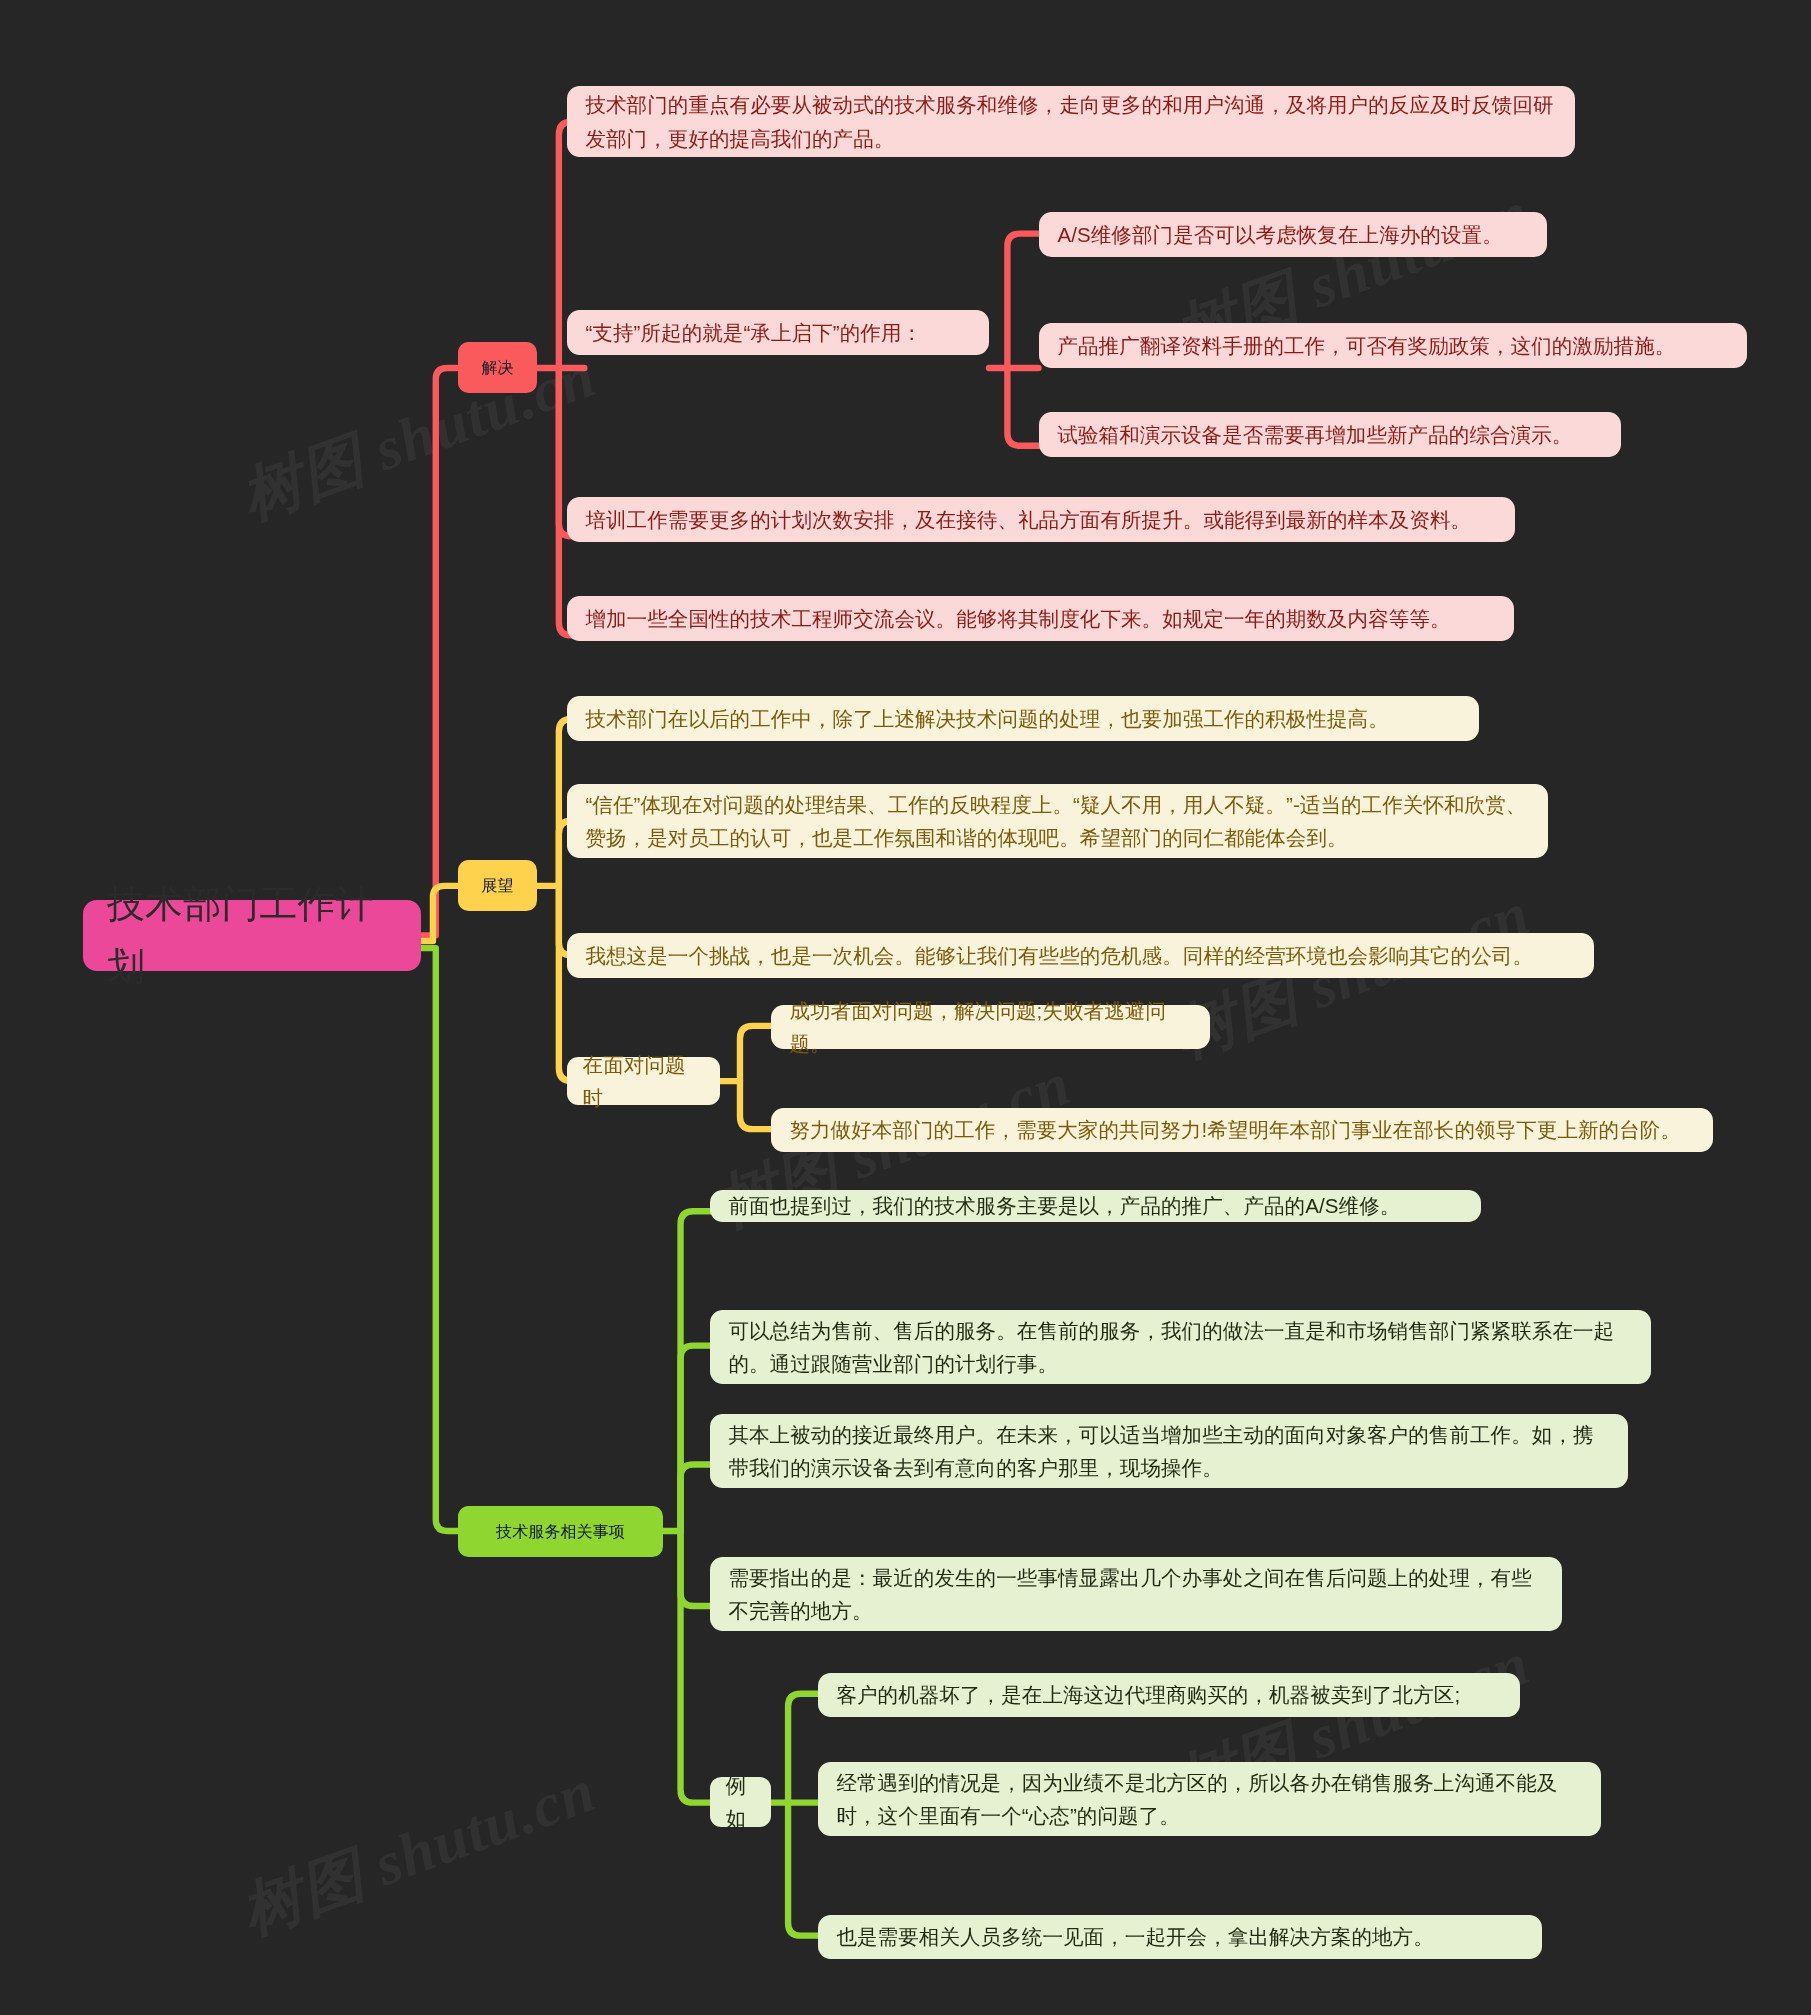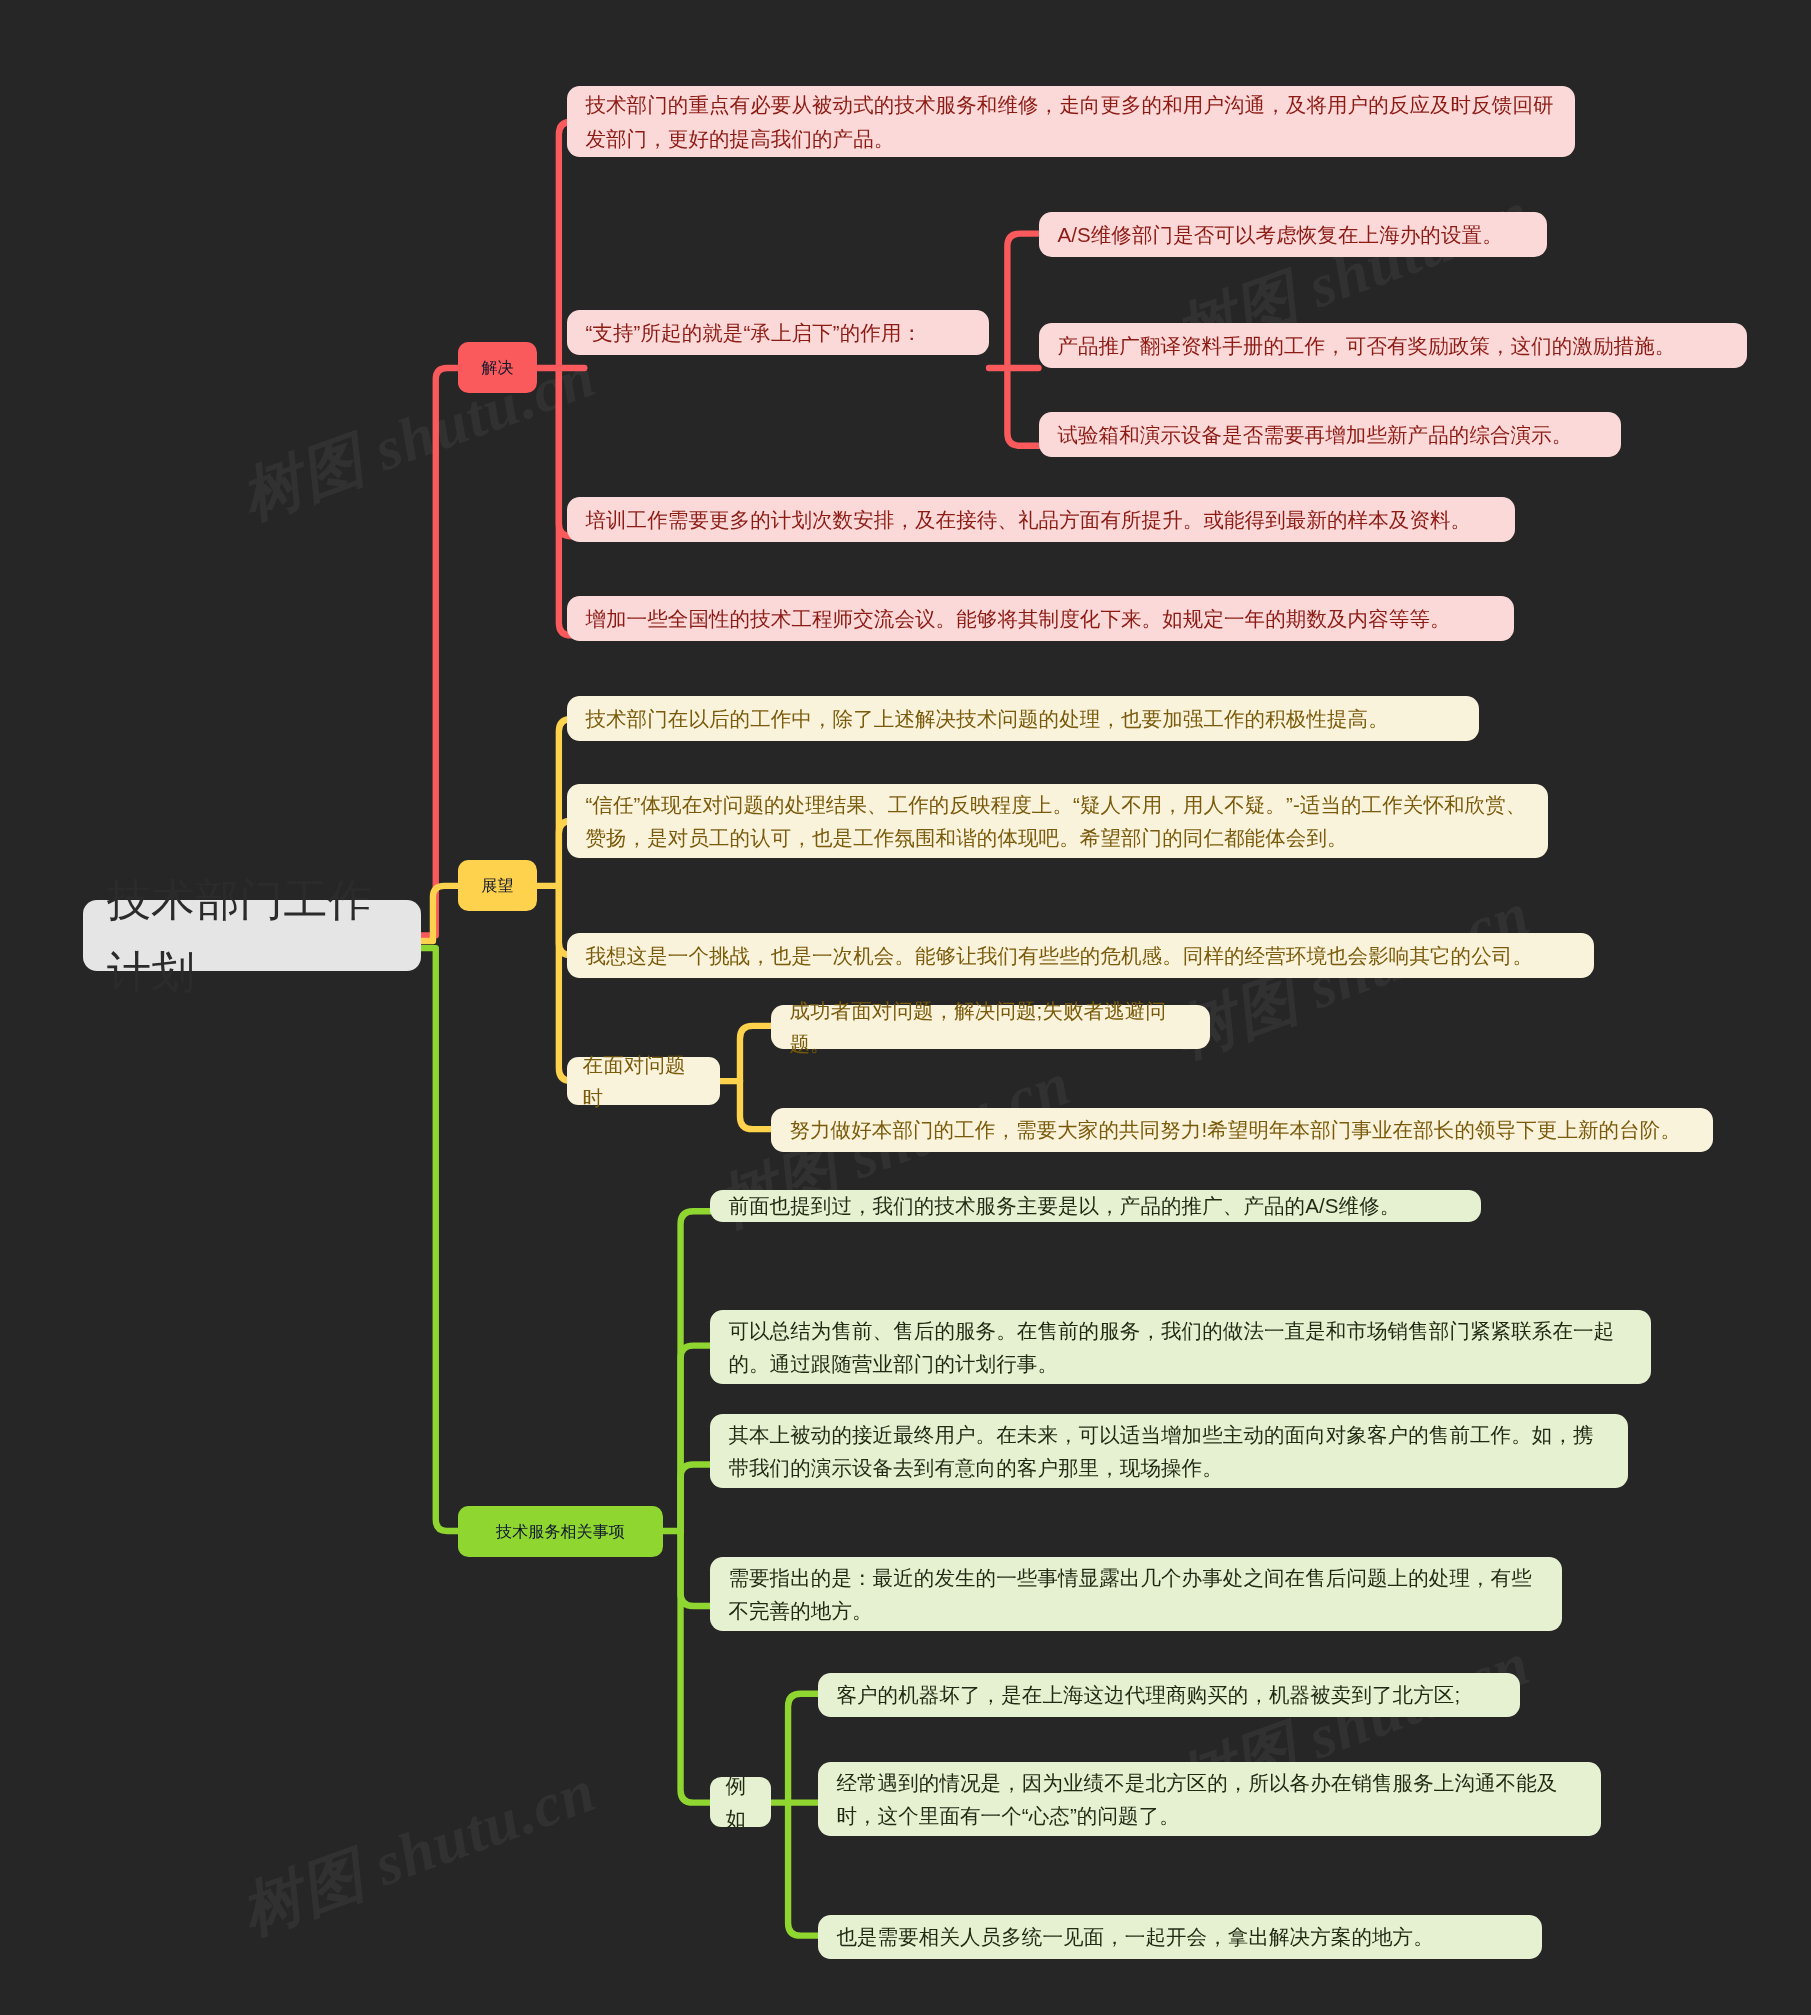--- a/index.html
+++ b/index.html
@@ -33,23 +33,23 @@
     border-radius:11.3px;
     display:flex;
     align-items:center;
     line-height:1.62;
     letter-spacing:0.1px;
     word-break:break-all;
   }
 
   
   .root{
-    background:#e5e5e5;
+    background:#ec4899;
     color:#2b2b2b;
-    font-size:44px;
+    font-size:38px;
     border-radius:14px;
     padding:0 24px;
     font-weight:400;
   }
 
   
   .branch{
     font-size:16px;
     border-radius:10.6px;
     padding:0 14px;

